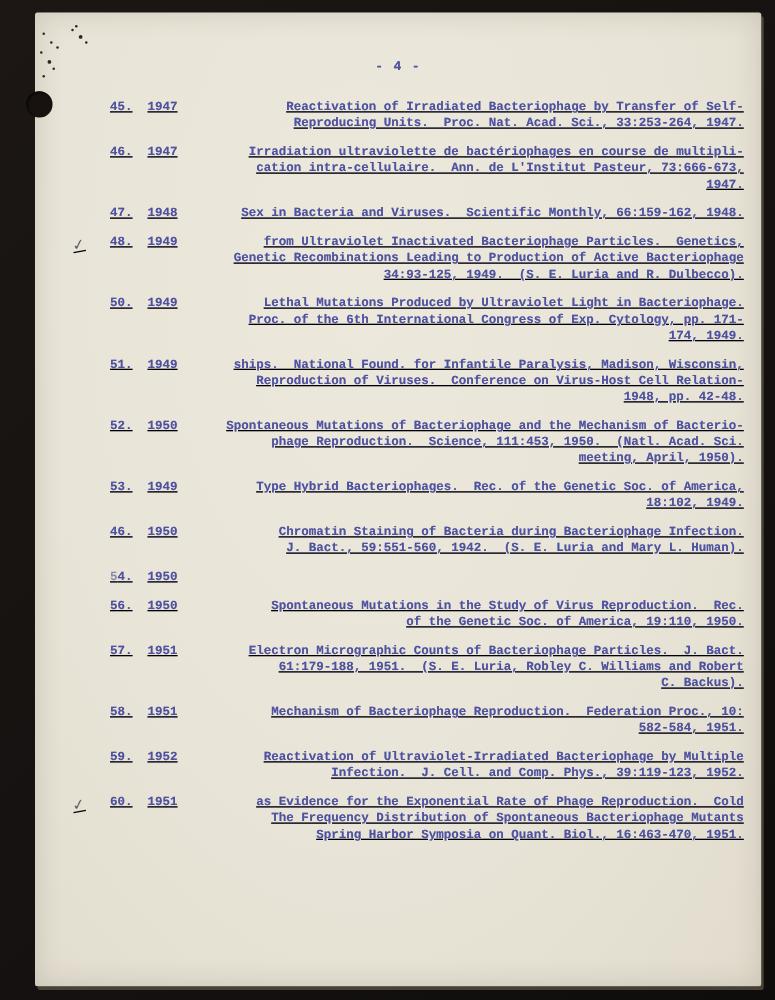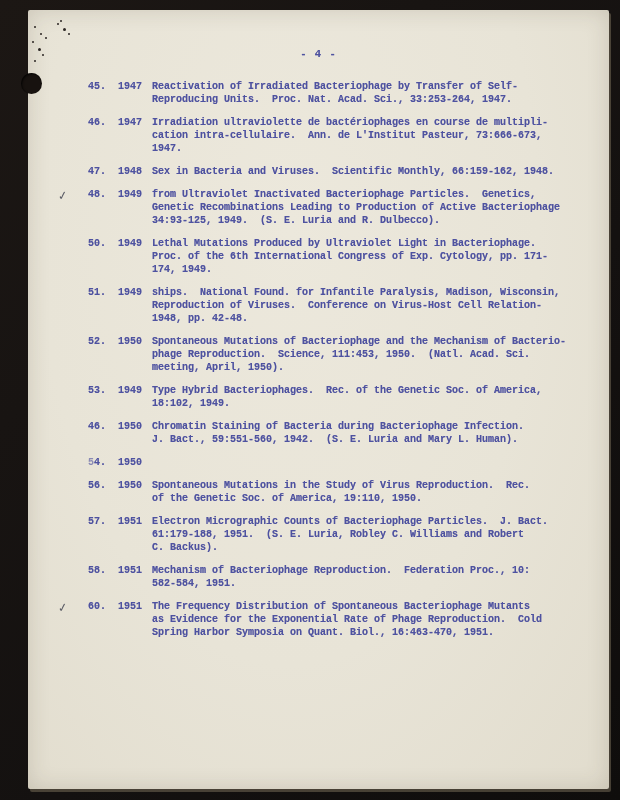--- a/index.html
+++ b/index.html
@@ -23,38 +23,38 @@
     border-radius:50%;background:#17120f;
     box-shadow:inset 1px 1px 2px rgba(0,0,0,.8);
   }
   .speck{position:absolute;border-radius:50%;background:#2b2623;}
   .header{
     margin-top:38px;text-align:center;
     font-size:10.5px;font-weight:bold;line-height:13px;
     color:#4e52a0;letter-spacing:1px;
     text-shadow:0 0 .5px rgba(78,82,160,.6);
   }
-  .entries{margin-top:19px;}
+  .entries{margin-top:19px;text-decoration:underline;}
   .row{
     display:flex;margin:0 14px 10px 32px;
     font-size:10px;line-height:13px;font-weight:bold;
     color:#4e52a0;
     text-shadow:0 0 .5px rgba(78,82,160,.55);
   }
   .check{
     width:28px;flex:0 0 28px;
     font-family:"DejaVu Sans",sans-serif;font-weight:normal;
     font-size:12px;color:#5c5d66;transform:rotate(-10deg);
     text-shadow:none;
   }
   .num{width:30px;flex:0 0 30px;}
   .num.faint-first::first-letter{color:rgba(78,82,160,.15);}
   .year{width:34px;flex:0 0 34px;}
   .text{flex:1;}
-  .line{white-space:pre;}
+  .line{white-space:pre;text-align:right;}
 </style>
 </head>
 <body>
 
 <div class="scan">
   <div class="paper">
     <span class="speck" style="left:6px;top:16px;width:2px;height:2px;"></span>
     <span class="speck" style="left:12px;top:23px;width:2px;height:2px;"></span>
     <span class="speck" style="left:4px;top:31px;width:2px;height:2px;"></span>
     <span class="speck" style="left:29px;top:13px;width:2px;height:2px;"></span>
@@ -180,24 +180,33 @@
         <div class="row">
           <span class="check"></span>
           <span class="num">58.</span>
           <span class="year">1951</span>
           <div class="text">
             <div class="line">Mechanism of Bacteriophage Reproduction.  Federation Proc., 10:</div>
             <div class="line">582-584, 1951.</div>
           </div>
         </div>
         <div class="row">
+          <span class="check"></span>
+          <span class="num">59.</span>
+          <span class="year">1952</span>
+          <div class="text">
+            <div class="line">Reactivation of Ultraviolet-Irradiated Bacteriophage by Multiple</div>
+            <div class="line">Infection.  J. Cell. and Comp. Phys., 39:119-123, 1952.</div>
+          </div>
+        </div>
+        <div class="row">
           <span class="check">✓</span>
           <span class="num">60.</span>
           <span class="year">1951</span>
           <div class="text">
+            <div class="line">as Evidence for the Exponential Rate of Phage Reproduction.  Cold</div>
             <div class="line">The Frequency Distribution of Spontaneous Bacteriophage Mutants</div>
-            <div class="line">as Evidence for the Exponential Rate of Phage Reproduction.  Cold</div>
             <div class="line">Spring Harbor Symposia on Quant. Biol., 16:463-470, 1951.</div>
           </div>
         </div>
       </div>
   </div>
 </div>
 
 </body></html>

